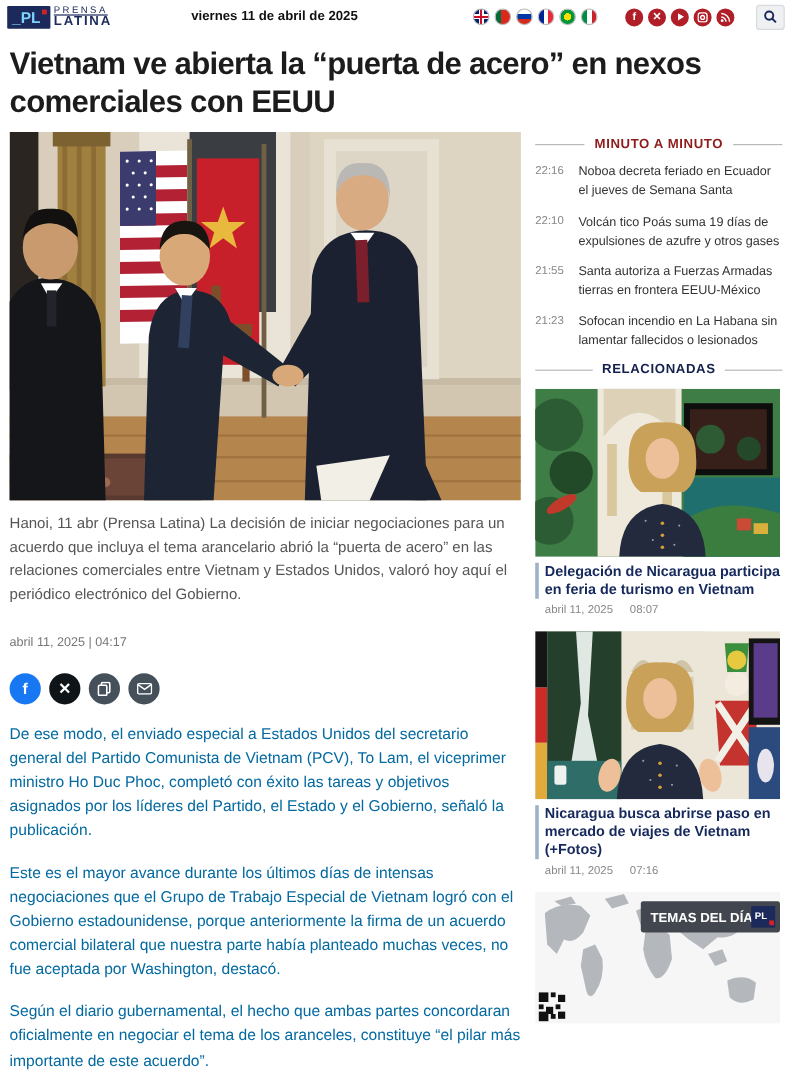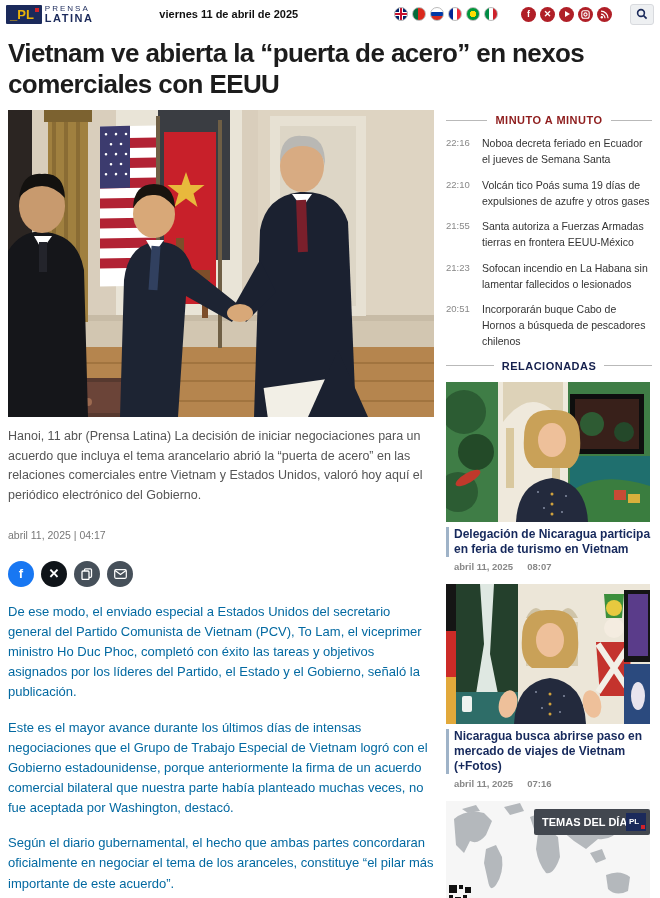--- a/index.html
+++ b/index.html
@@ -3,24 +3,24 @@
 <meta charset="utf-8">
 <style>
   * { margin:0; padding:0; box-sizing:border-box; }
   html,body { background:#ffffff; }
   body { font-family:"Liberation Sans", sans-serif; width:660px; }
   .page { width:660px; height:898px; overflow:hidden; background:#fff; position:relative; }
 
   
   .topbar { height:26px; display:flex; align-items:center; padding:2px 6px 0 6px; gap:8px; }
   .logo-wrap { display:flex; align-items:flex-end; gap:3px; }
-  .logo-box { background:#1b2a5b; color:#eab308; font-weight:bold; font-size:13px; padding:3px 3px 3px 4px; letter-spacing:0; line-height:1; display:flex; align-items:flex-start; border-radius:1px; }
+  .logo-box { background:#1b2a5b; color:#7dd3fc; font-weight:bold; font-size:13px; padding:3px 3px 3px 4px; letter-spacing:0; line-height:1; display:flex; align-items:flex-start; border-radius:1px; }
   .logo-dot { display:inline-block; width:4px; height:4px; background:#d0222a; margin-left:1px; }
   .brand { line-height:1; color:#1b2a5b; }
-  .brand .b1 { font-size:8px; letter-spacing:2px; }
+  .brand .b1 { font-size:8px; letter-spacing:2px;text-decoration:underline; }
   .brand .b2 { font-size:11px; font-weight:bold; letter-spacing:1.5px; }
   .top-date { font-weight:bold; font-size:11px; color:#111; margin-left:58px; white-space:nowrap;text-align:center; }
   .flag-row { display:flex; gap:4px; margin-left:88px; }
   .flag { width:14px; height:14px; border-radius:50%; border:1px solid #bbb; }
   .flag-uk { background:
       linear-gradient(to bottom, transparent 41%, #C8102E 41% 59%, transparent 59%),
       linear-gradient(to right, transparent 41%, #C8102E 41% 59%, transparent 59%),
       linear-gradient(to bottom, transparent 33%, #fff 33% 67%, transparent 67%),
       linear-gradient(to right, transparent 33%, #fff 33% 67%, transparent 67%),
       #012169; }
@@ -66,21 +66,21 @@
   .sec-title.navy { color:#15204d; }
   .minuto-item { display:flex; gap:8px; margin-bottom:10px; }
   .minuto-time { flex:0 0 28px; font-size:9.5px; color:#888; padding-top:1px; }
   .minuto-text { font-size:10.5px; color:#333; line-height:1.5; }
   .rel-item { margin-bottom:12px; }
   .rel-img { width:204px; height:140px; display:block; }
   .rel-title { display:flex; gap:5px; margin-top:5px; }
   .rel-bar { flex:0 0 3px; background:#9fb3c8; }
   .rel-title-text { font-size:12px; font-weight:bold; color:#16295c; line-height:1.25; }
   .rel-date { font-size:9.5px; color:#888; margin-top:4px; padding-left:8px; }
-  .rel-date span { margin-right:14px;font-weight:bold; }
+  .rel-date span { margin-right:14px; }
   .map-wrap { margin-top:4px; }
   .map-img { width:204px; height:110px; display:block; }
 </style>
 </head>
 <body>
 
 <div class="page">
 
   <div class="topbar">
     <div class="logo-wrap">
@@ -279,24 +279,20 @@
           <div class="minuto-time">22:10</div>
           <div class="minuto-text">Volcán tico Poás suma 19 días de expulsiones de azufre y otros gases</div>
         </div>
         <div class="minuto-item">
           <div class="minuto-time">21:55</div>
           <div class="minuto-text">Santa autoriza a Fuerzas Armadas tierras en frontera EEUU-México</div>
         </div>
         <div class="minuto-item">
           <div class="minuto-time">21:23</div>
           <div class="minuto-text">Sofocan incendio en La Habana sin lamentar fallecidos o lesionados</div>
-        </div>
-        <div class="minuto-item">
-          <div class="minuto-time">20:51</div>
-          <div class="minuto-text">Incorporarán buque Cabo de Hornos a búsqueda de pescadores chilenos</div>
         </div>
       </div>
 
       <div class="sec-head">
         <div class="line"></div>
         <div class="sec-title navy">RELACIONADAS</div>
         <div class="line"></div>
       </div>
 
       <div class="rel-item">

